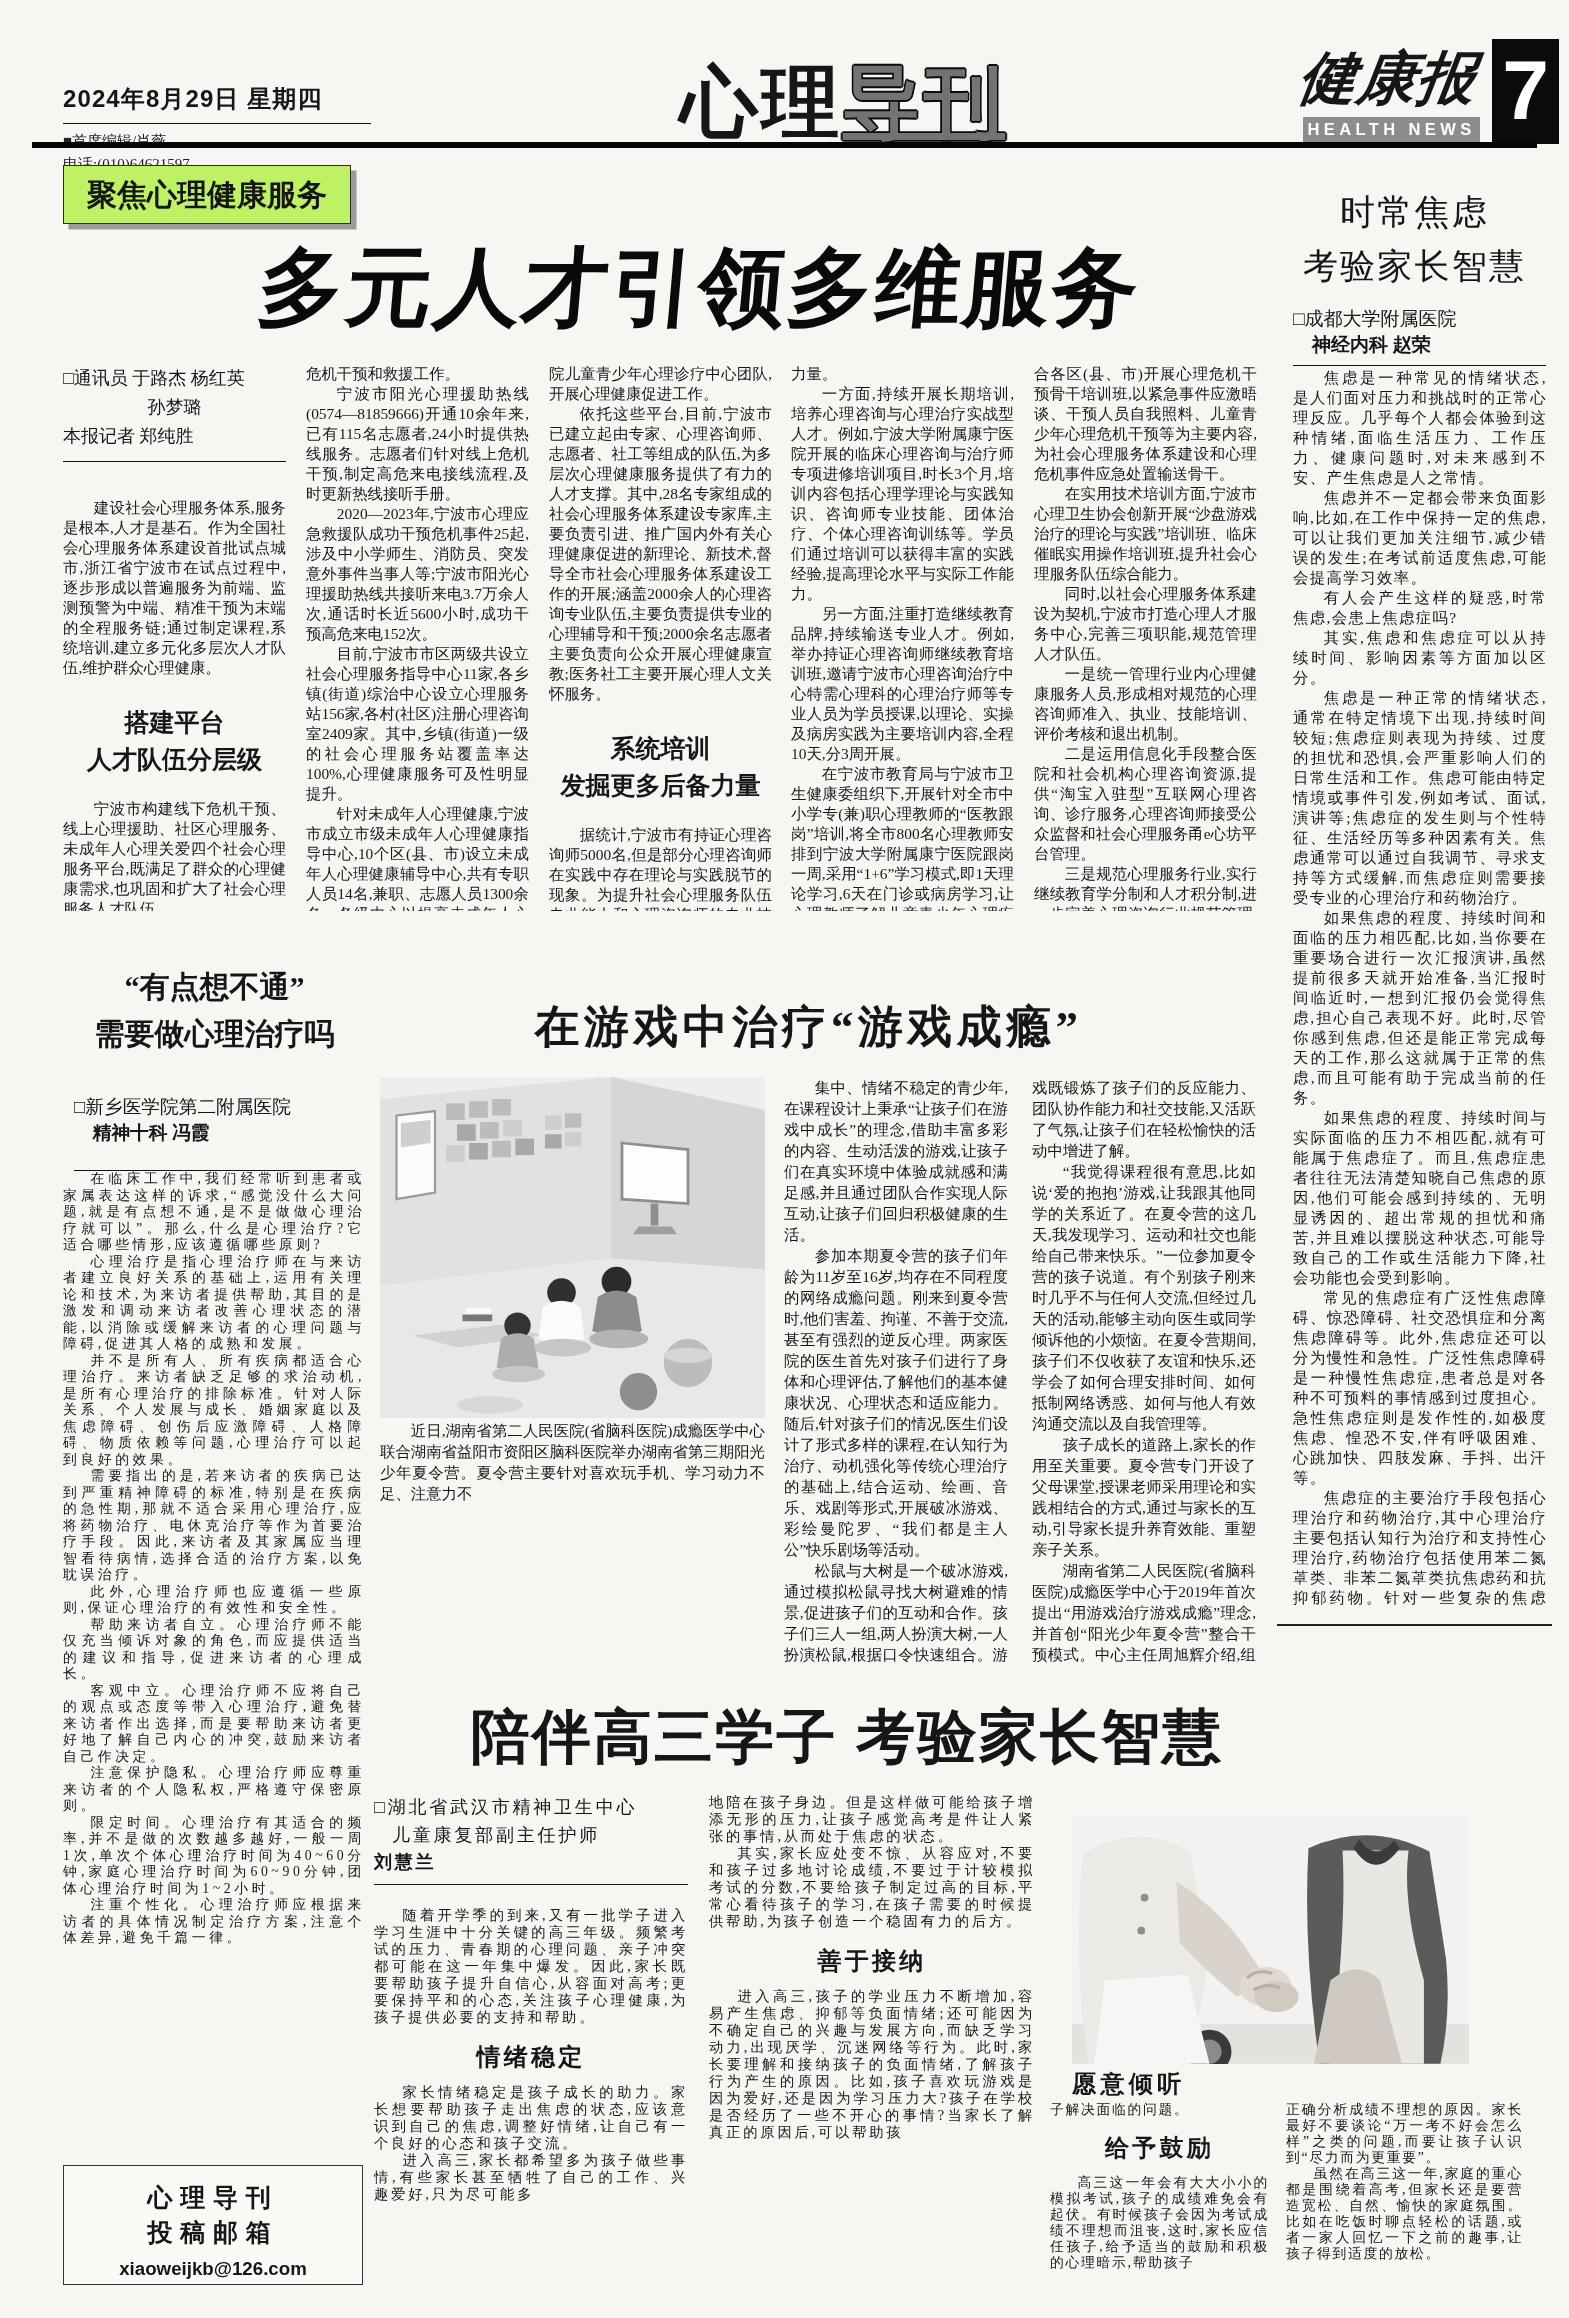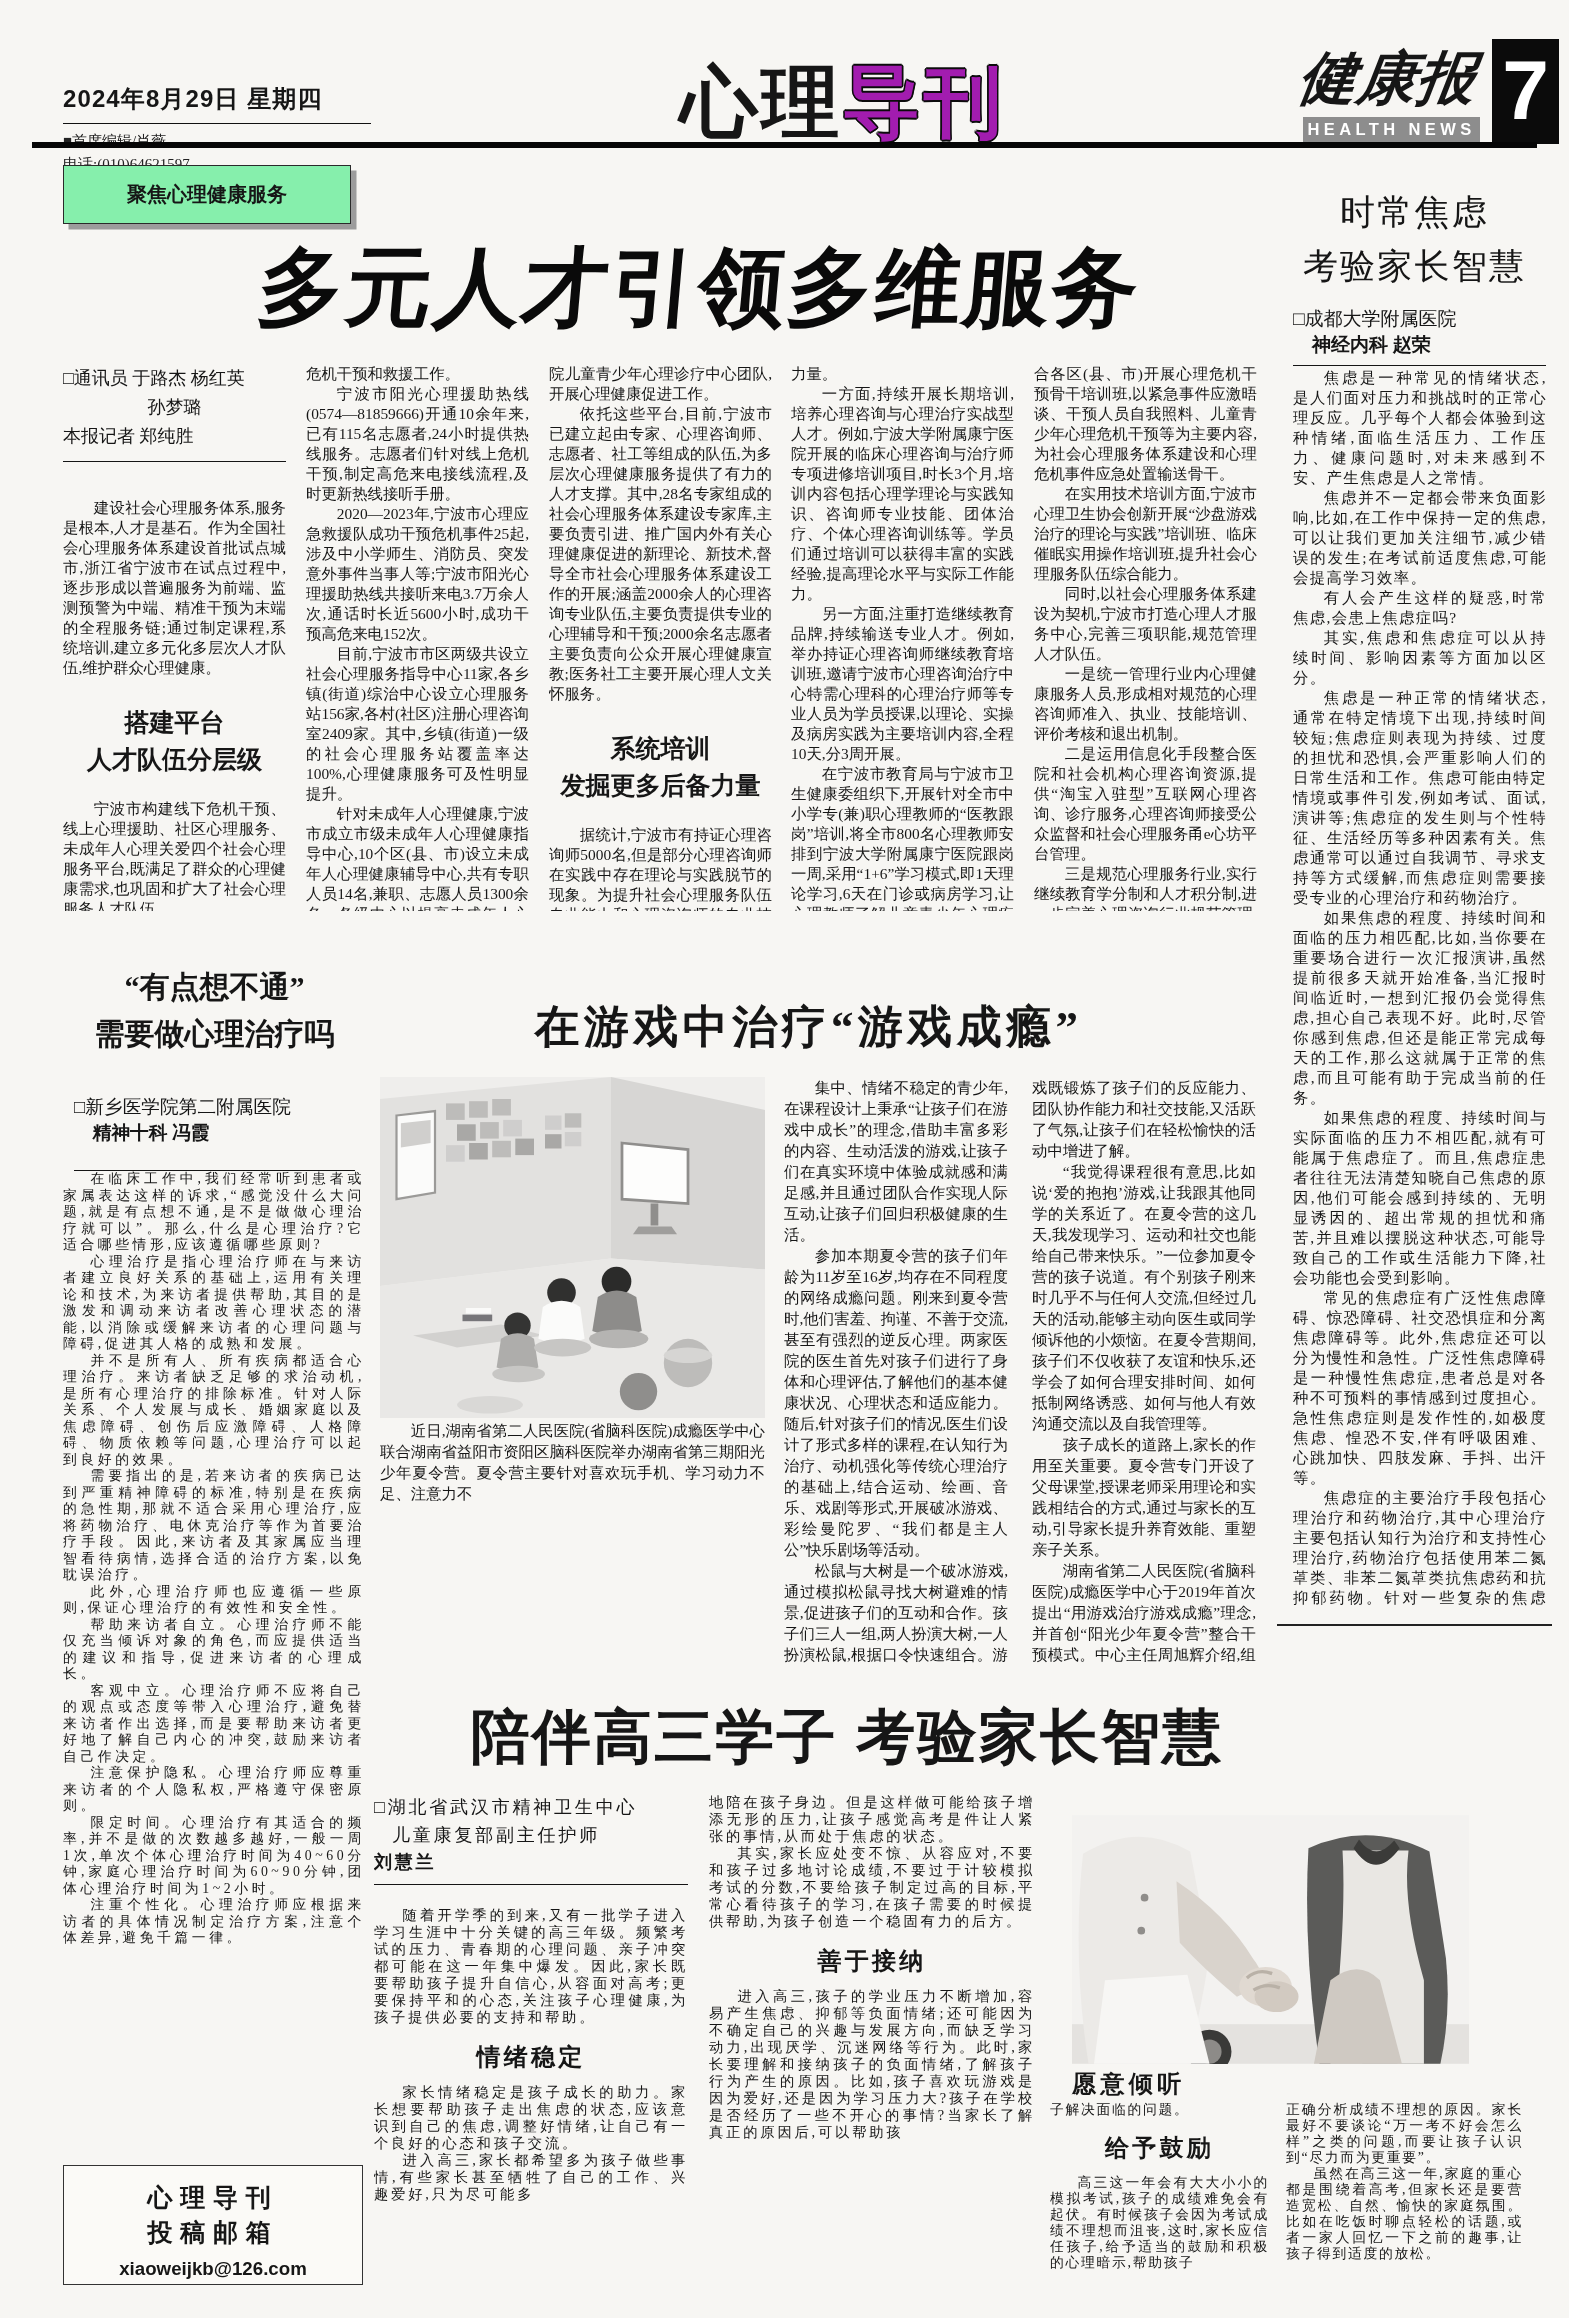--- a/index.html
+++ b/index.html
@@ -8,32 +8,32 @@
   .abs{position:absolute;}
   .sans{font-family:"Liberation Sans","DejaVu Sans",sans-serif;}
   p{margin:0;text-align:justify;text-indent:2em;}
   .noindent{text-indent:0;}
   
   #date-block{left:63px;top:47px;width:308px;margin-top:36px;}
   #date-line{font-size:24px;font-weight:800;border-bottom:1.7px solid #111;padding-bottom:7.7px;letter-spacing:1.1px;}
   #editor-line{font-size:15px;margin-top:8.8px;color:#222;}
   #phone-line{font-size:15px;margin-top:3.3px;color:#222;}
   #masthead{left:680px;top:51px;font-size:78px;font-weight:900;letter-spacing:3.3px;white-space:nowrap;}
-  #masthead .outline{color:#a21caf;text-shadow:1.7px 0 #0c0c0c,-1.7px 0 #0c0c0c,0 1.7px #0c0c0c,0 -1.7px #0c0c0c,
-     1.1px 1.1px #0c0c0c,-1.1px -1.1px #0c0c0c,1.1px -1.1px #0c0c0c,-1.1px 1.1px #0c0c0c;}
+  #masthead .outline{color:#737373;text-shadow:1.7px 0 #0c0c0c,-1.7px 0 #0c0c0c,0 1.7px #0c0c0c,0 -1.7px #0c0c0c,
+     1.1px 1.1px #0c0c0c,-1.1px -1.1px #0c0c0c,1.1px -1.1px #0c0c0c,-1.1px 1.1px #0c0c0c;text-decoration:underline;}
   #brand-script{left:1299px;top:40px;font-size:58px;font-weight:700;font-style:italic;
      transform:skewX(-8deg);letter-spacing:1.1px;}
   #brand-en{left:1303px;top:117px;width:177px;height:25px;background:#8d8d8d;color:#fff;
      font-size:16.5px;font-weight:800;letter-spacing:4.4px;text-align:center;line-height:25px;}
   #page-box{left:1492px;top:39px;width:67px;height:105px;background:#0b0b0b;color:#fff;
      font-size:84px;font-weight:900;text-align:center;line-height:102px;}
   #top-rule{left:32px;top:142px;width:1505px;height:6px;background:#060606;}
   
-  #tag-box{left:63px;top:165px;width:286px;height:57px;border:1.7px solid #2a2a2a;background:#86efac;
-     box-shadow:5.5px 5.5px 0 #9c9c9c;text-align:center;line-height:57px;font-size:20px;font-weight:700;}
+  #tag-box{left:63px;top:165px;width:286px;height:57px;border:1.7px solid #2a2a2a;background:#bef264;
+     box-shadow:5.5px 5.5px 0 #9c9c9c;text-align:center;line-height:57px;font-size:30px;font-weight:700;}
   #main-headline{left:138px;top:230px;width:1122px;text-align:center;font-size:86px;font-weight:900;
      letter-spacing:2.2px;transform:skewX(-5deg);color:#0a0a0a;}
   .a1col{top:364px;height:547px;width:223px;overflow:hidden;font-size:15.4px;line-height:20px;}
   #a1c1{left:63px;} #a1c2{left:306px;} #a1c3{left:549px;} #a1c4{left:791px;} #a1c5{left:1034px;}
   .byline{border-bottom:1.7px solid #151515;padding-bottom:10px;margin-bottom:36px;font-size:18px;line-height:29px;}
   .subhead{font-size:25px;font-weight:800;text-align:center;line-height:1.45;margin:26.4px 0 22px 0;}
   
   #anx-title{left:1277px;top:186px;width:275px;text-align:center;font-size:35px;letter-spacing:2.2px;line-height:1.55;}
   #anx-byline{left:1293px;top:306px;width:253px;font-size:19px;line-height:26.4px;
      border-bottom:1.7px solid #151515;padding-bottom:6.6px;}

